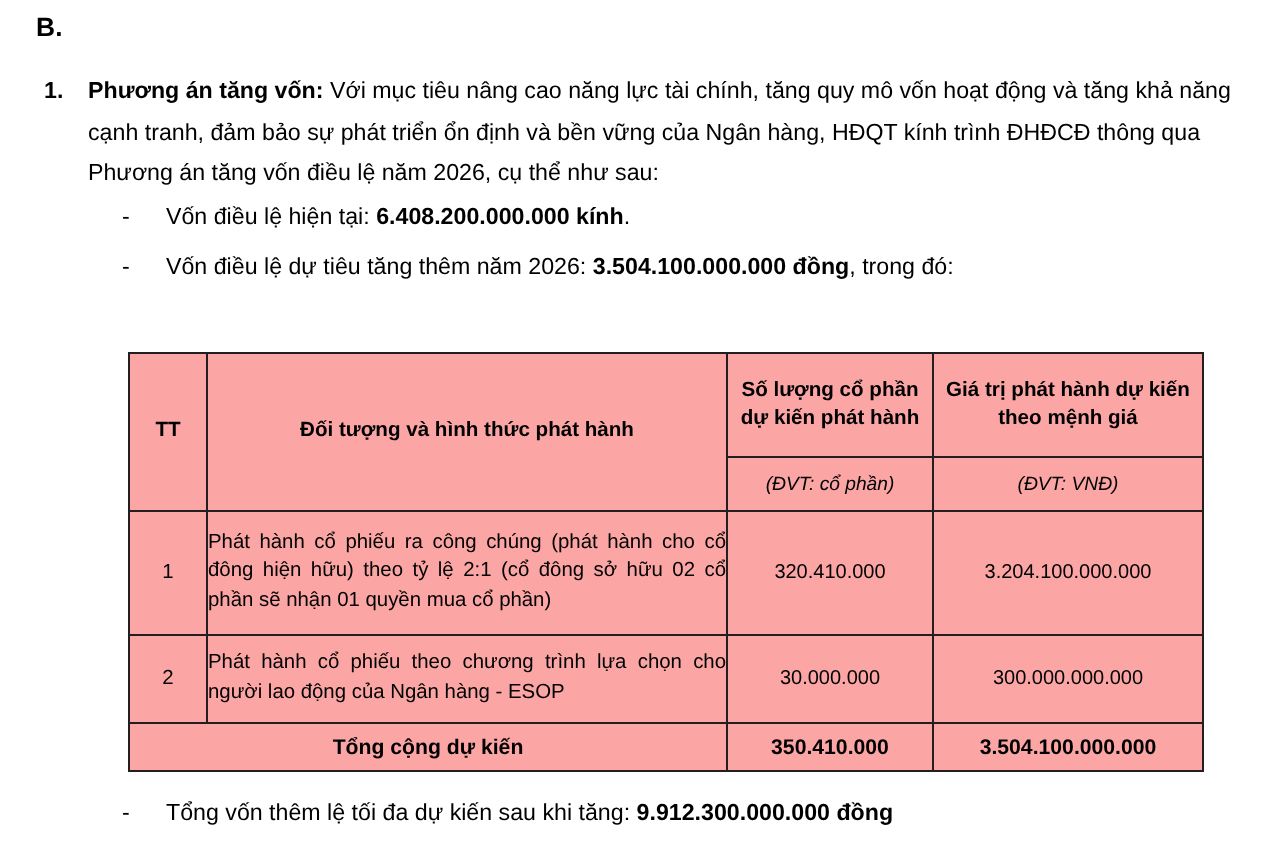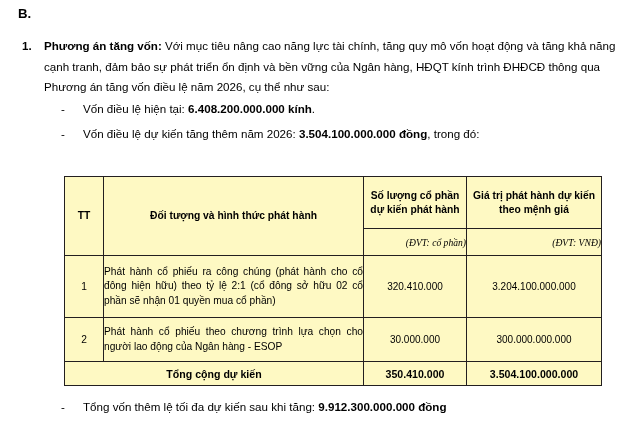--- a/index.html
+++ b/index.html
@@ -97,40 +97,39 @@
     top: 176px;
     width: 537px;
     border-collapse: collapse;
     table-layout: fixed;
     font-size: 10.2px;
   }
   .cap-table td, .cap-table th {
     border: 1.3px solid #231f20;
     padding: 0;
     vertical-align: middle;
-    background: #fef9c3;
+    background: #fca5a5;
   }
   .col-tt    { width: 39px; }
   .col-desc  { width: 260px; }
   .col-qty   { width: 103px; }
   .col-value { width: 135px; }
 
   .th-main {
     font-weight: bold;
     text-align: center;
     line-height: 13.5px;
     padding: 5px 5px;
     font-size: 10.3px;
   }
   .th-unit {
     font-style: italic;
-    text-align: right;
+    text-align: center;
     font-size: 9.6px;
     padding: 4px 3px;
-    font-family: Liberation Serif, serif;
   }
   .td-tt {
     text-align: center;
     font-size: 10.2px;
   }
   .td-desc {
     text-align: justify;
     text-align-last: left;
     line-height: 14.5px;
     padding: 5px 7px 5px 8px;
@@ -178,21 +177,21 @@
     </div>
   </div>
 
   <div class="dash-item" id="bullet-current">
     <span class="dash">-</span>
     <span class="dash-body"><span>Vốn điều lệ hiện tại: </span><b>6.408.200.000.000 kính</b><span>.</span></span>
   </div>
 
   <div class="dash-item" id="bullet-planned">
     <span class="dash">-</span>
-    <span class="dash-body"><span>Vốn điều lệ dự kiến tăng thêm năm 2026: </span><b>3.504.100.000.000 đồng</b><span>, trong đó:</span></span>
+    <span class="dash-body"><span>Vốn điều lệ dự tiêu tăng thêm năm 2026: </span><b>3.504.100.000.000 đồng</b><span>, trong đó:</span></span>
   </div>
 
   <table class="cap-table">
     <colgroup>
       <col class="col-tt">
       <col class="col-desc">
       <col class="col-qty">
       <col class="col-value">
     </colgroup>
     <tbody>

